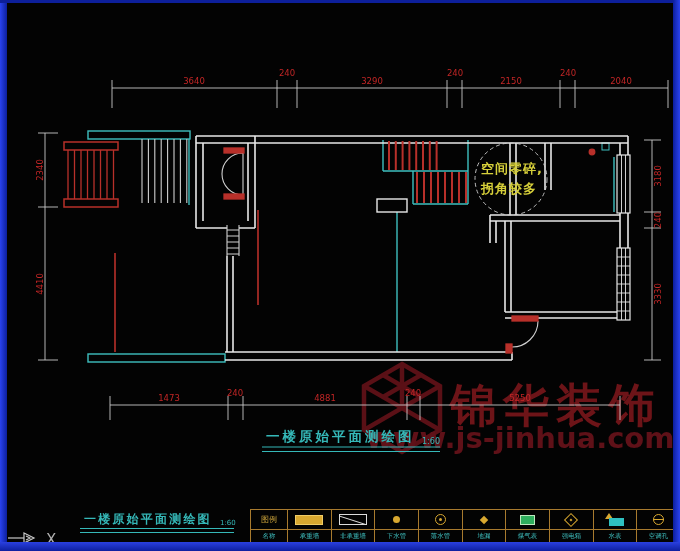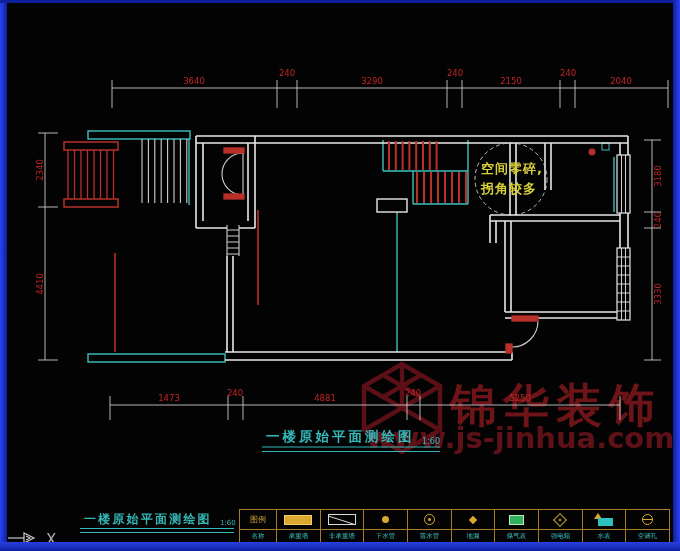--- a/index.html
+++ b/index.html
@@ -13,21 +13,21 @@
   .edge.top{left:0;top:0;width:680px;height:3px;background:#0d1f9a;}
   .edge.right{right:0;top:0;width:7px;height:551px;background:linear-gradient(270deg,#2a43f0,#0c1f9e);}
   .edge.bottom{left:0;bottom:0;width:680px;height:9px;background:linear-gradient(180deg,#2a40e0,#0e1f9f);}
 
   svg text{font-family:"DejaVu Sans",sans-serif;}
   .dimtxt{fill:#c22626;font-size:8.5px;}
   .cad{position:absolute;left:0;top:0;}
 
   
   .legend{
-    position:absolute;left:239px;top:509px;width:431px;height:34px;
+    position:absolute;left:250px;top:509px;width:431px;height:34px;
     box-sizing:border-box;border:1px solid #a87a2e;z-index:40;
     display:grid;grid-template-columns:36px repeat(9,1fr);grid-template-rows:20px 12px;
     background:#030303;
   }
   .lg-cell{box-sizing:border-box;border-left:1px solid #a87a2e;display:flex;
     align-items:center;justify-content:center;overflow:hidden;}
   .lg-cell.c0{border-left:none;}
   .lg-cell.iconrow{border-bottom:1px solid #a87a2e;}
   .lg-label{color:#3fc0c0;font-size:7px;white-space:nowrap;transform:scale(.92);}
   .lg-head-top{color:#c8a03a;font-size:8px;white-space:nowrap;}

